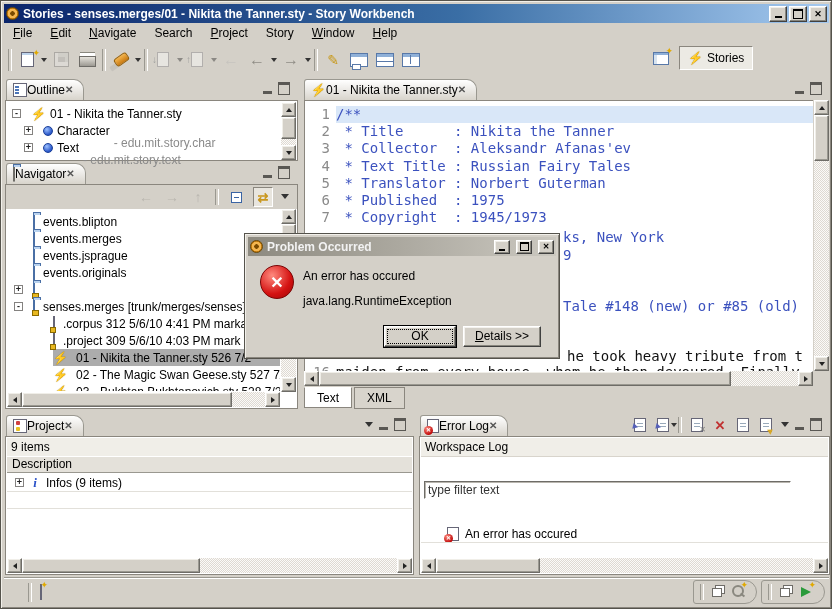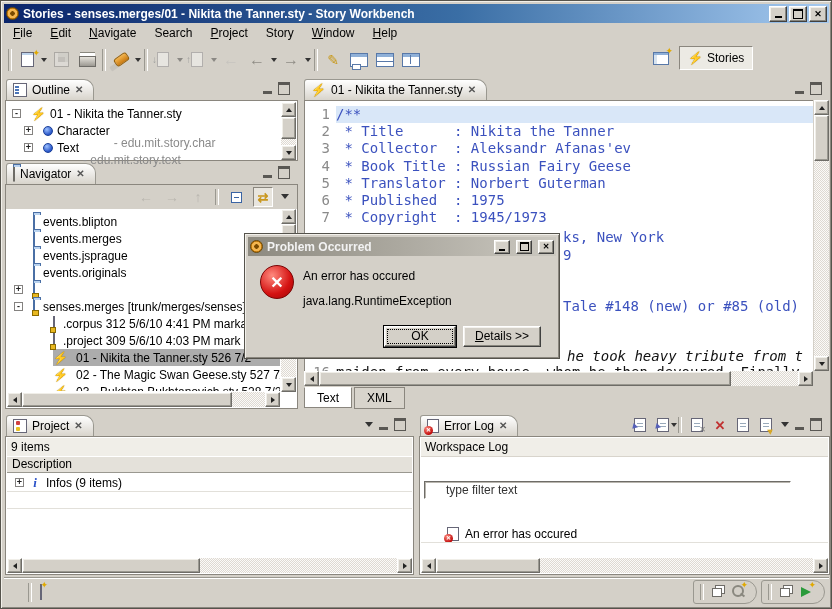--- a/index.html
+++ b/index.html
@@ -63,21 +63,21 @@
   .persp{position:absolute;left:648px;top:45px;display:flex;align-items:center;}
   .persp-open{width:24px;height:22px;display:flex;align-items:center;justify-content:center;position:relative;}
   .persp-open::before{content:"";width:14px;height:11px;background:#fff;border:1px solid #5878a8;box-shadow:inset 0 2px 0 #8fb0d8,inset 3px 0 0 #d8e4f0;}
   .persp-open::after{content:"✦";position:absolute;right:0;top:-1px;color:#e0a900;font-size:9px;}
   .persp-btn{margin-left:6px;height:22px;display:flex;align-items:center;gap:4px;padding:0 8px;
     background:#eceae4;border:1px solid;border-color:#8a867e #fff #fff #8a867e;}
   .story-glyph{color:#dba400;text-shadow:0 0 1px #8a6a00;font-size:12px;line-height:12px;}
   
   .view{position:absolute;}
   .vhead{position:absolute;left:0;top:0;right:0;height:22px;}
-  .vtab{position:absolute;left:1px;top:1px;height:21px;display:flex;align-items:center;gap:5px;padding:0 10px 0 6px;
+  .vtab{position:absolute;left:1px;top:1px;height:21px;display:flex;align-items:center;padding:0 10px 0 6px;
     background:linear-gradient(#ffffff,#d8d4cc);border:1px solid #9a9890;border-bottom:none;
     border-radius:3px 10px 0 0;box-sizing:border-box;}
   .vtab .close{font-size:10px;font-weight:bold;color:#555;line-height:10px;}
   .vctl{position:absolute;top:4px;display:flex;gap:6px;align-items:center;}
   .ico-menu{width:0;height:0;border:4px solid transparent;border-top:5px solid #333;margin-top:3px;}
   .ico-min{width:9px;height:3px;background:#5a5854;margin-top:8px;}
   .ico-max{width:10px;height:9px;border:1px solid #5a5854;border-top-width:3px;}
   .vbody{position:absolute;left:0;right:0;top:22px;bottom:0;background:#fff;border:1px solid #8a867e;box-sizing:border-box;}
   
   .exp{width:9px;height:9px;border:1px solid #848280;background:#fff;flex:none;
@@ -147,21 +147,21 @@
   
   #editor{left:302px;top:77px;width:527px;height:331px;}
   .ed-content{position:absolute;left:1px;right:17px;top:22px;height:271px;background:#fff;overflow:hidden;
     border-top:1px solid #8a867e;border-left:1px solid #8a867e;}
   .erow{display:flex;height:17.2px;white-space:pre;font:14px/17.2px "DejaVu Sans Mono",monospace;color:#3b51be;}
   .erow .lnum{width:25px;text-align:right;color:#8a8a8a;flex:none;}
   .erow .lcode{flex:1;margin-left:6px;}
   .erow[data-hl="true"] .lcode{background:#d9e7f8;}
   .erows{padding-top:5px;}
   .frag{position:absolute;font:14px/17.2px "DejaVu Sans Mono",monospace;white-space:pre;color:#3b51be;}
-  .frag.black{color:#111;font-style:italic;}
+  .frag.black{color:#111;}
   #frag5{left:0;display:flex;}
   #frag5 .lnum{width:25px;text-align:right;color:#8a8a8a;font:14px/17.2px "DejaVu Sans Mono",monospace;}
   #frag5 .ftext{margin-left:6px;color:#111;}
   .ed-tabs{position:absolute;left:1px;bottom:0;height:22px;display:flex;align-items:flex-start;gap:2px;}
   .ed-tab{padding:3px 12px;border:1px solid #8a867e;background:#d8d4cc;}
   .ed-tab[data-active="true"]{background:#fff;border-top-color:#fff;height:21px;box-sizing:border-box;}
   
   #problems{left:4px;top:413px;width:409px;height:161px;}
   #errorlog{left:418px;top:413px;width:411px;height:161px;}
   .strip{position:absolute;left:1px;right:1px;top:1px;height:18px;background:#f0eee8;display:flex;align-items:center;padding-left:4px;border-bottom:1px solid #d8d4cc;}
@@ -171,21 +171,21 @@
   .rowsep{position:absolute;left:1px;right:1px;height:1px;background:#e2e0da;}
   .errlog-tools{position:absolute;right:56px;top:3px;display:flex;align-items:center;gap:7px;}
   .lt{position:relative;width:16px;height:16px;display:flex;align-items:center;justify-content:center;}
   .lt .arrowdn{position:absolute;left:-2px;bottom:1px;width:0;height:0;border:3px solid transparent;border-top:5px solid #5560b8;transform:rotate(45deg);}
   .lt .ddc{position:absolute;right:-6px;top:6px;border:3px solid transparent;border-top:4px solid #333;}
   .lt[data-icon="delete-log"]::before{content:"✕";color:#c03030;font-weight:bold;font-size:13px;}
   .lt[data-icon="clear-log"]::after{content:"✕";position:absolute;right:-1px;bottom:-1px;font-size:8px;color:#777;}
   .lt[data-icon="restore-log"]::after{content:"";position:absolute;right:-2px;bottom:0;width:0;height:0;
     border:3px solid transparent;border-left:5px solid #d8a826;transform:rotate(-35deg);}
   .filter{position:absolute;left:4px;top:44px;width:367px;height:18px;border:1px solid;box-sizing:border-box;
-    border-color:#6e6c67 #fff #fff #6e6c67;box-shadow:inset 1px 1px 0 #b9b6af;padding:1px 21px;
+    border-color:#6e6c67 #fff #fff #6e6c67;box-shadow:inset 1px 1px 0 #b9b6af;padding:1px 3px;
     font:12px "Liberation Sans",sans-serif;color:#333;background:#fff;}
   .infoi{color:#2b52c8;font:bold italic 13px "Liberation Serif",serif;width:10px;text-align:center;}
   
   .statusbar{position:absolute;left:3px;top:576px;width:825px;height:29px;border-top:1px solid #9a9890;
     box-shadow:inset 0 1px 0 #fff;}
   .st-sep{position:absolute;left:24px;top:5px;width:2px;height:19px;border-left:1px solid #9a9890;border-right:1px solid #fff;}
   .st-new{position:absolute;left:36px;top:7px;}
   .st-new .spark{position:absolute;right:-6px;top:-5px;color:#e0a900;font-size:9px;}
   .fvgroup{position:absolute;top:2px;height:24px;border:1px solid #9a9890;border-radius:3px 12px 12px 3px;
     display:flex;align-items:center;gap:8px;padding:0 10px 0 6px;box-sizing:border-box;}
@@ -494,21 +494,21 @@
             <span class="lcode"> * Title      : Nikita the Tanner</span>
           </div>
 
           <div class="erow">
             <span class="lnum">3</span>
             <span class="lcode"> * Collector  : Aleksandr Afanas'ev</span>
           </div>
 
           <div class="erow">
             <span class="lnum">4</span>
-            <span class="lcode"> * Book Title : Russian Fairy Geese</span>
+            <span class="lcode"> * Text Title : Russian Fairy Tales</span>
           </div>
 
           <div class="erow">
             <span class="lnum">5</span>
             <span class="lcode"> * Translator : Norbert Guterman</span>
           </div>
 
           <div class="erow">
             <span class="lnum">6</span>
             <span class="lcode"> * Published  : 1975</span>

